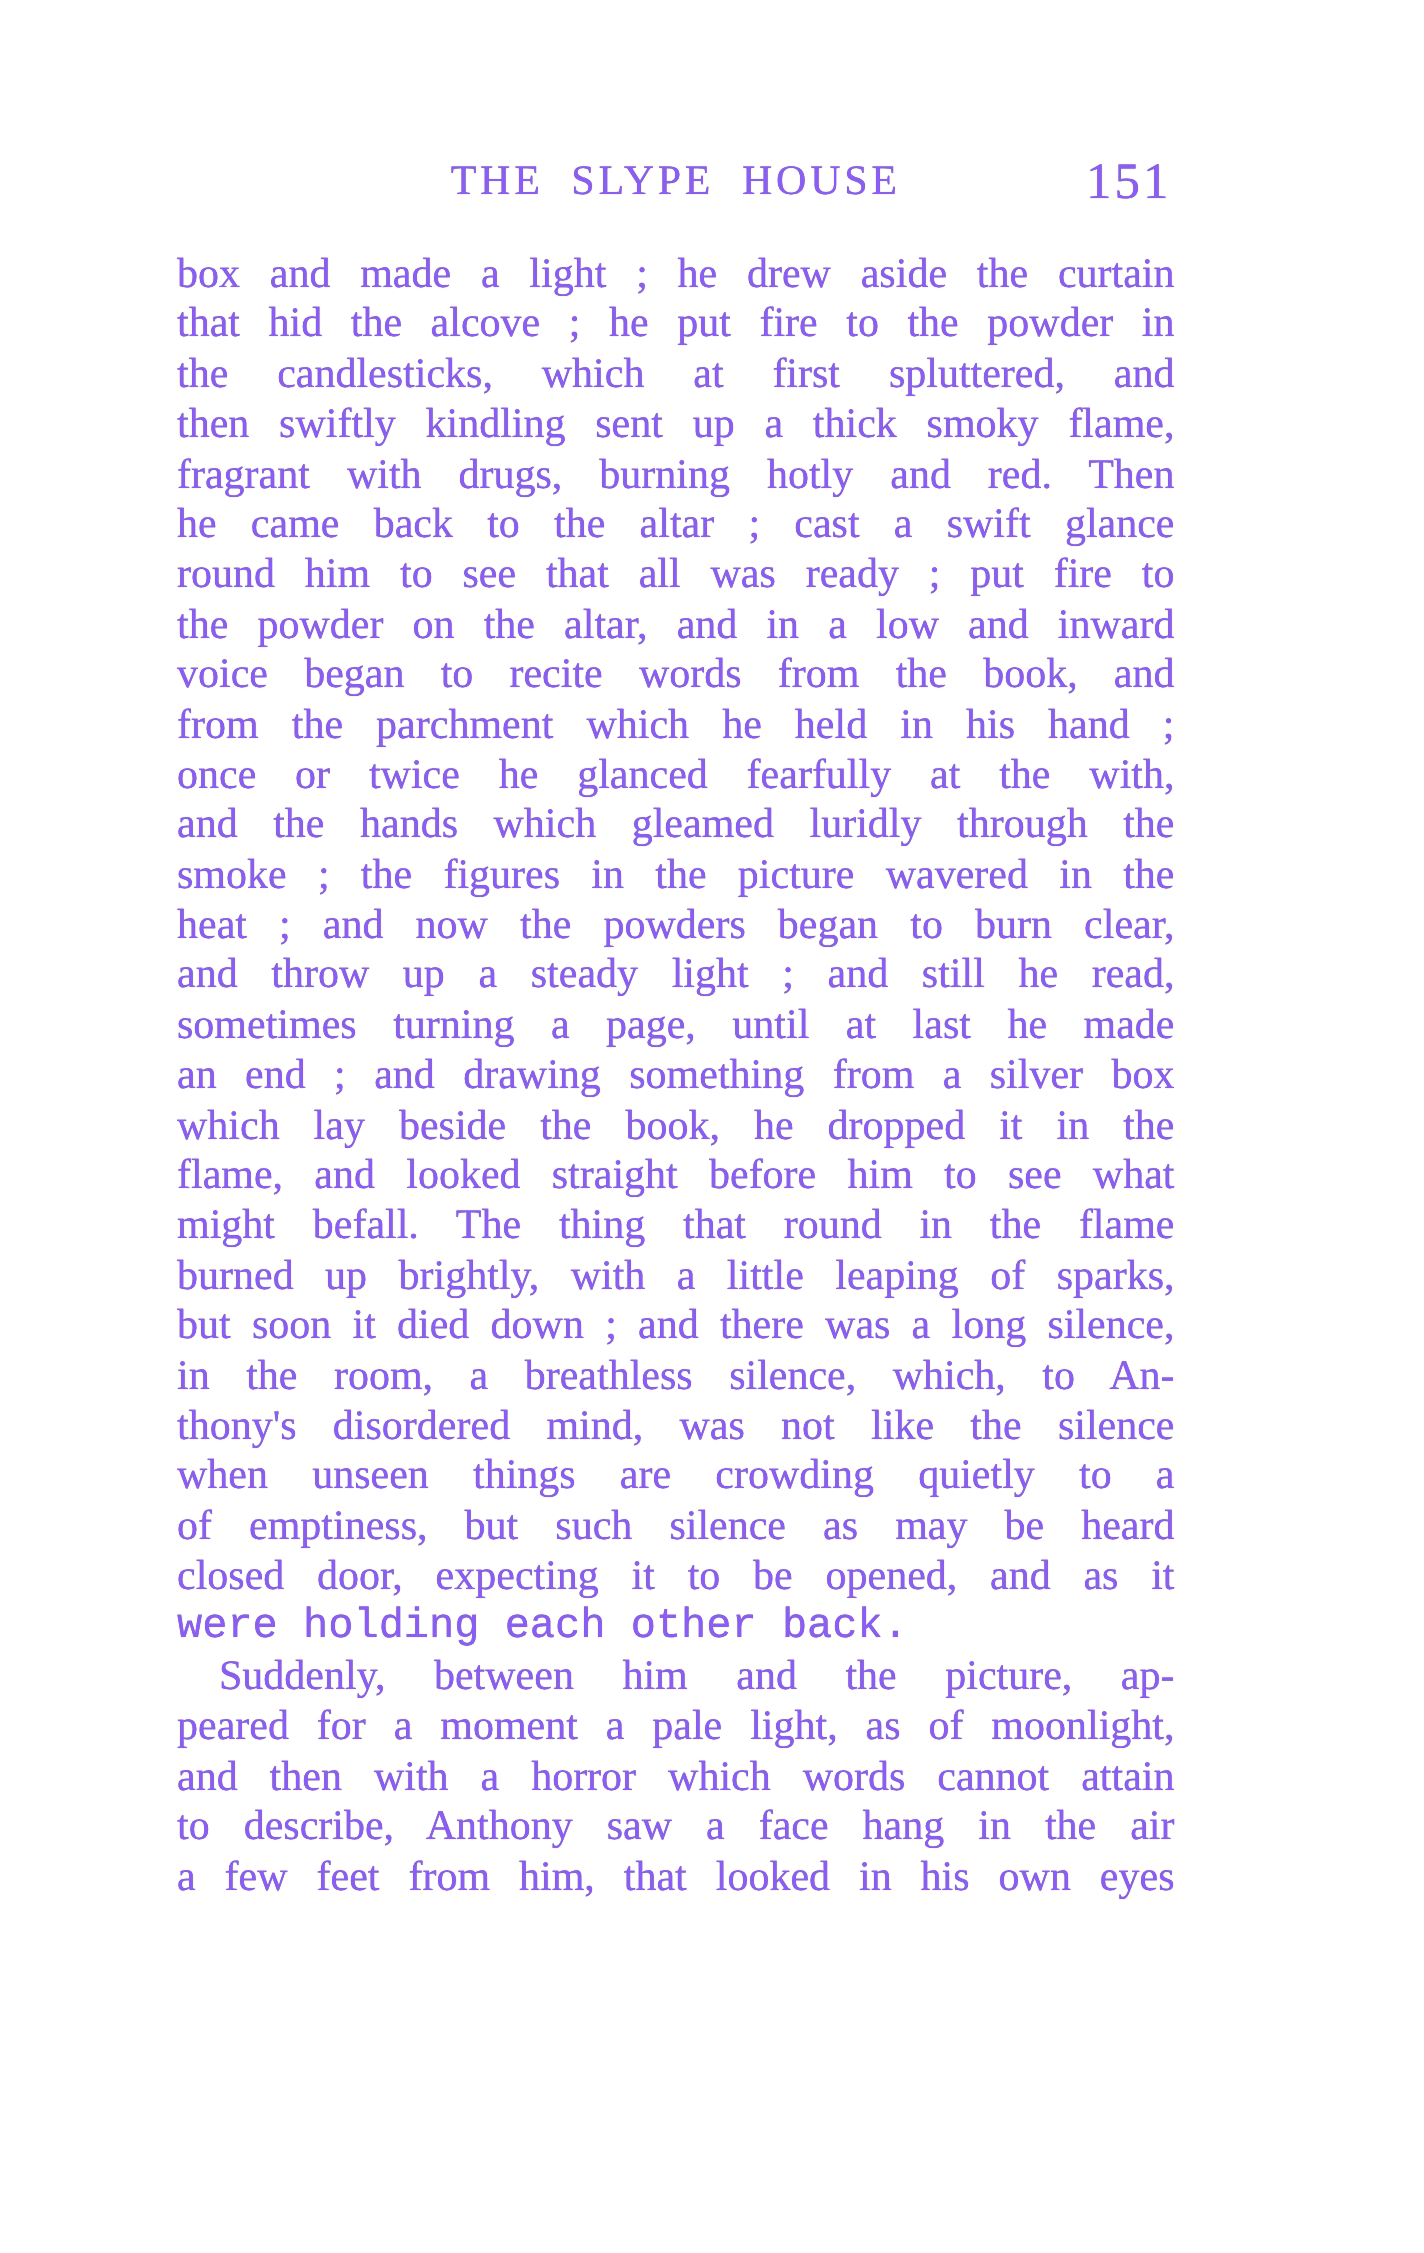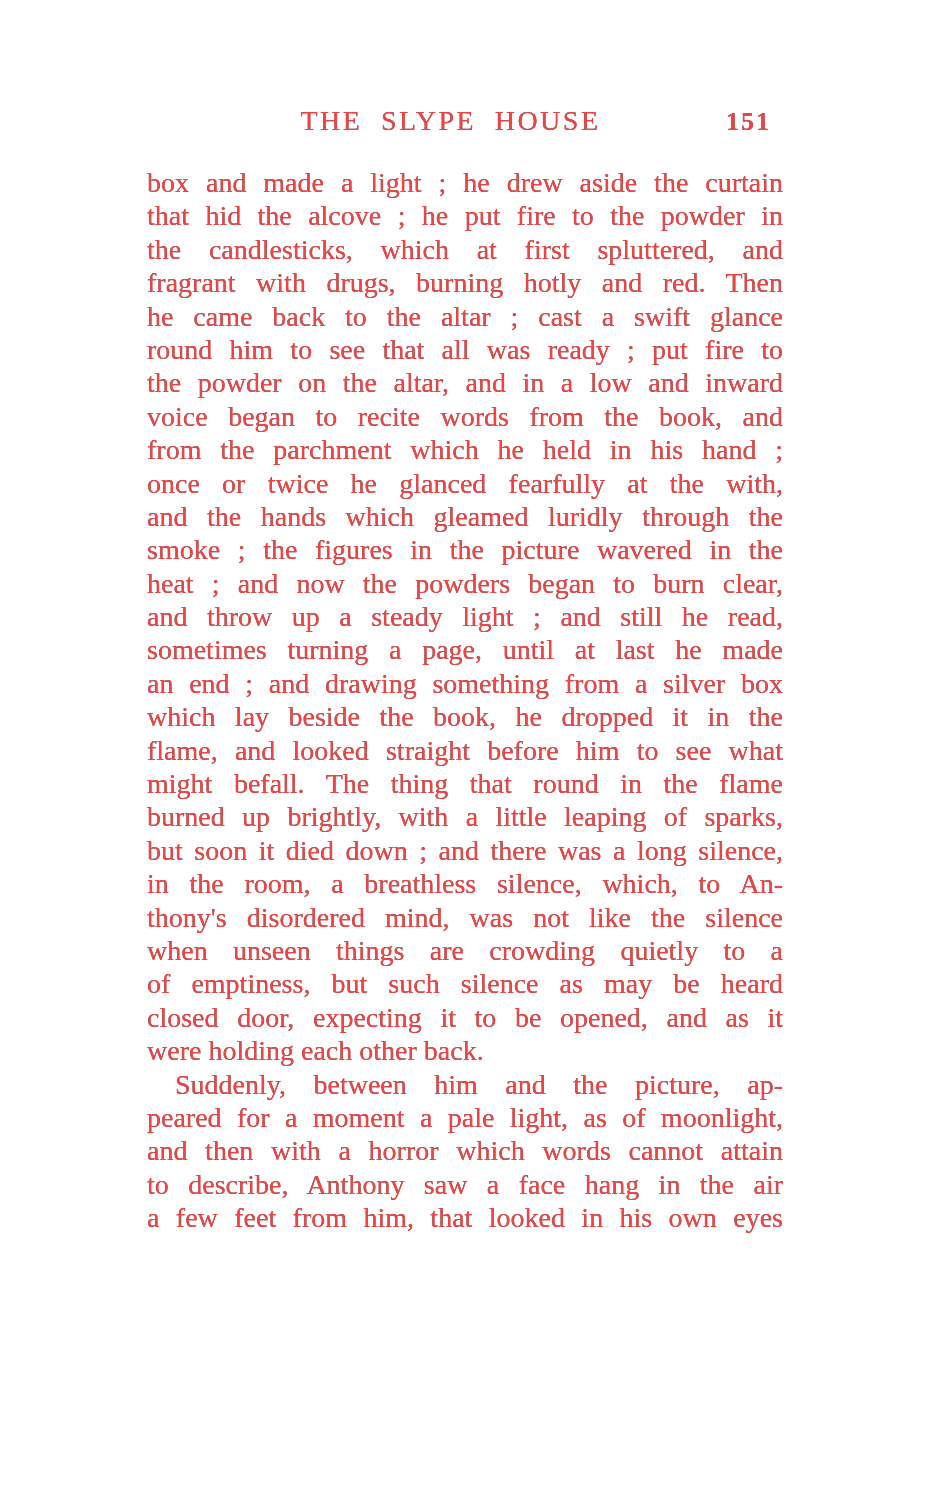--- a/index.html
+++ b/index.html
@@ -7,81 +7,81 @@
     padding: 0;
     background: #ffffff;
   }
   .page {
     position: relative;
     width: 949px;
     height: 1502px;
     background: #ffffff;
     overflow: hidden;
     font-family: "Liberation Serif", serif;
-    color: #ef4444;
+    color: #8b5cf6;
   }
   .header {
     position: absolute;
     left: 118px;
     top: 104px;
     width: 665px;
     height: 36px;
     text-align: center;
     font-size: 28px;
     line-height: 33px;
     letter-spacing: 2.5px;
     word-spacing: 9px;
     white-space: nowrap;
     text-shadow: 0 0 0.5px rgba(0,0,0,0.65);
   }
   .pagenum {
     position: absolute;
-    right: 12px;
+    right: 2px;
     top: 1px;
-    font-size: 26px;
+    font-size: 34px;
     letter-spacing: 2px;
     word-spacing: normal;
-    font-weight: bold;
   }
   .textblock {
     position: absolute;
     left: 118px;
     top: 166px;
     width: 665px;
     font-size: 28px;
     line-height: 33.4px;
     text-shadow: 0 0 0.5px rgba(0,0,0,0.65);
   }
   .line {
     height: 33.4px;
     text-align: justify;
     text-align-last: justify;
     overflow: visible;
-    margin-left: 29px;
   }
   .line.no-j {
     text-align: right;
     text-align-last: left;
+    font-family: Liberation Mono, monospace;
   }
   .line.indent {
     padding-left: 28px;
   }
 </style>
 </head>
 <body>
 
 <div class="page">
   <div class="header">
     <span class="title">THE SLYPE HOUSE</span>
     <span class="pagenum">151</span>
   </div>
   <div class="textblock" id="textblock">
       <div class="line">box and made a light ;  he drew aside the curtain</div>
       <div class="line">that hid the alcove ;  he put fire to the powder in</div>
       <div class="line">the candlesticks, which at first spluttered, and</div>
+      <div class="line">then swiftly kindling sent up a thick smoky flame,</div>
       <div class="line">fragrant with drugs, burning hotly and red.  Then</div>
       <div class="line">he came back to the altar ;  cast a swift glance</div>
       <div class="line">round him to see that all was ready ;  put fire to</div>
       <div class="line">the powder on the altar, and in a low and inward</div>
       <div class="line">voice began to recite words from the book, and</div>
       <div class="line">from the parchment which he held in his hand ;</div>
       <div class="line">once or twice he glanced fearfully at the with,</div>
       <div class="line">and the hands which gleamed luridly through the</div>
       <div class="line">smoke ;  the figures in the picture wavered in the</div>
       <div class="line">heat ;  and now the powders began to burn clear,</div>

